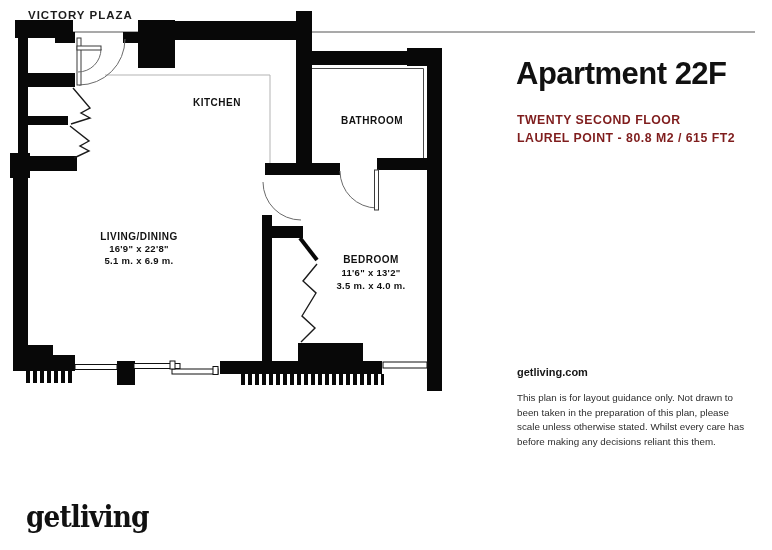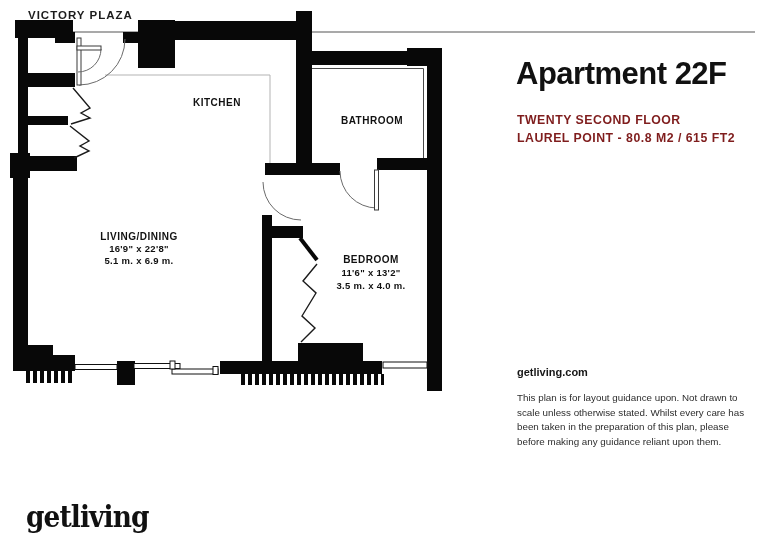--- a/index.html
+++ b/index.html
@@ -116,21 +116,21 @@
 
   <div class="apt-title">Apartment 22F</div>
   <div class="apt-sub">
     <div>TWENTY SECOND FLOOR</div>
     <div>LAUREL POINT - 80.8 M2 / 615 FT2</div>
   </div>
 
   <div class="website">getliving.com</div>
 
   <div class="disclaimer">
-    <div>This plan is for layout guidance upon. Not drawn to</div>
+    <div>This plan is for layout guidance only. Not drawn to</div>
+    <div>been taken in the preparation of this plan, please</div>
     <div>scale unless otherwise stated. Whilst every care has</div>
-    <div>been taken in the preparation of this plan, please</div>
-    <div>before making any guidance reliant upon them.</div>
+    <div>before making any decisions reliant this them.</div>
   </div>
 
   <div class="logo">getliving</div>
 
 </div>
 
 </body></html>

